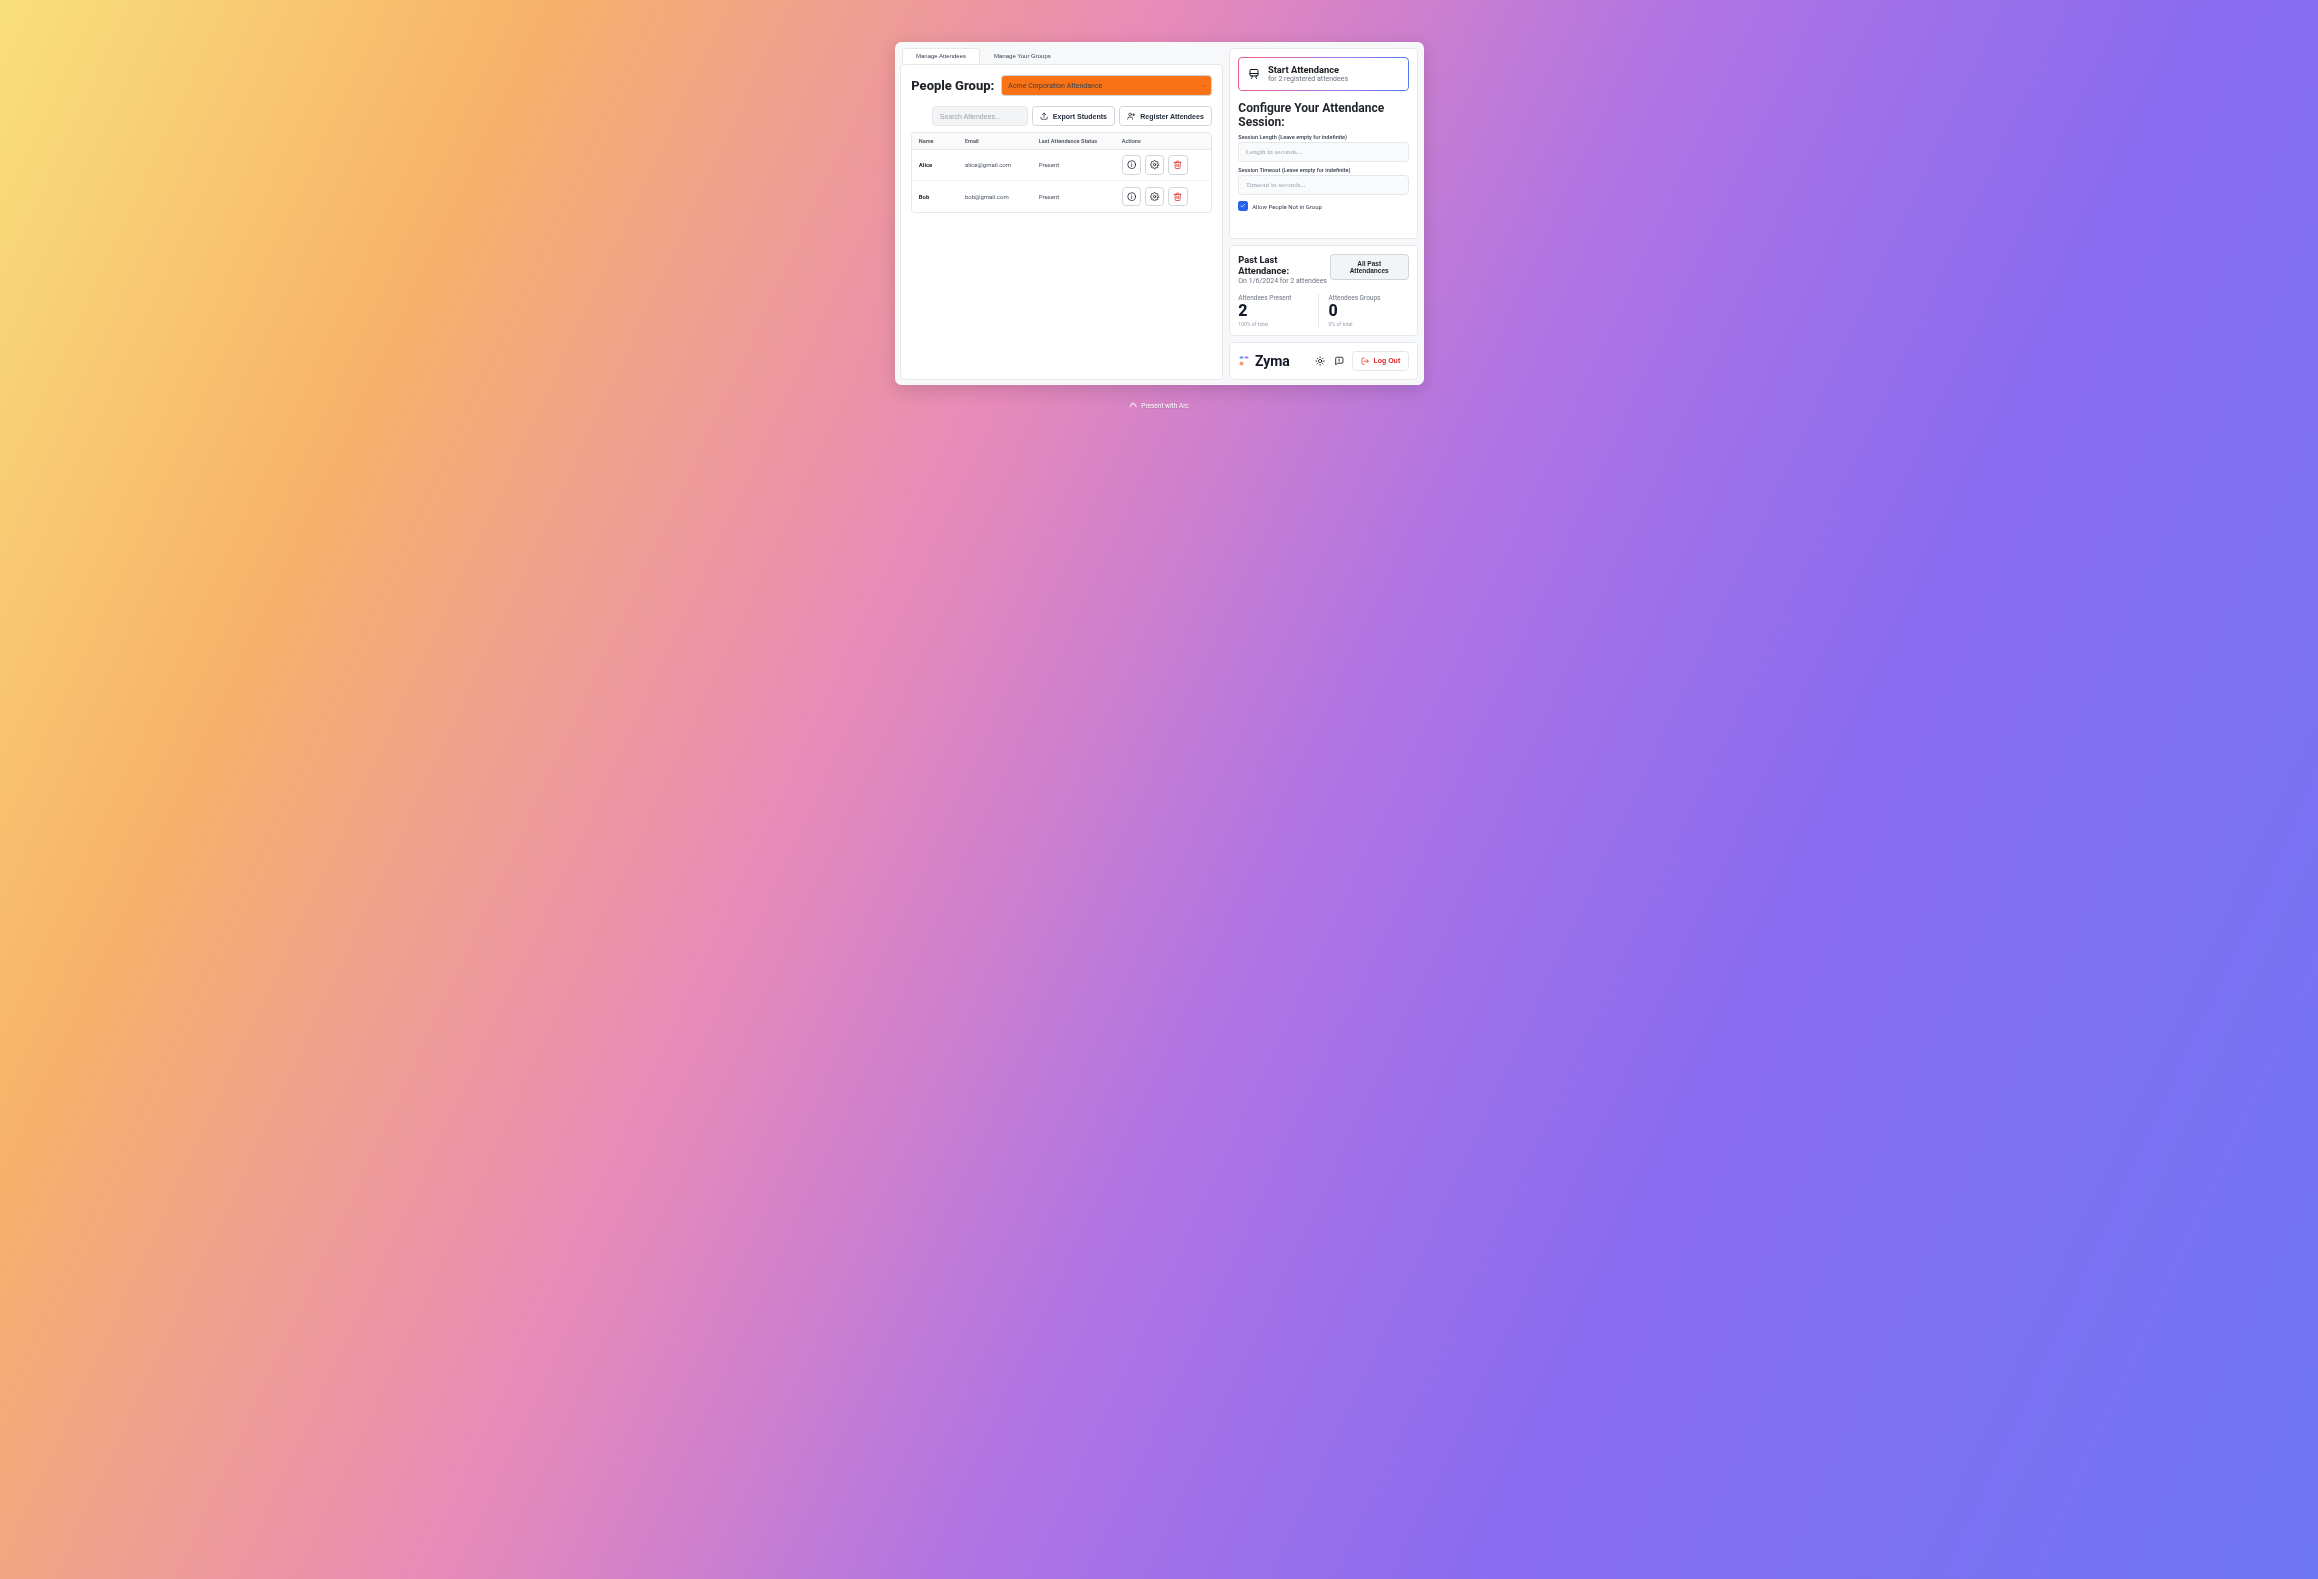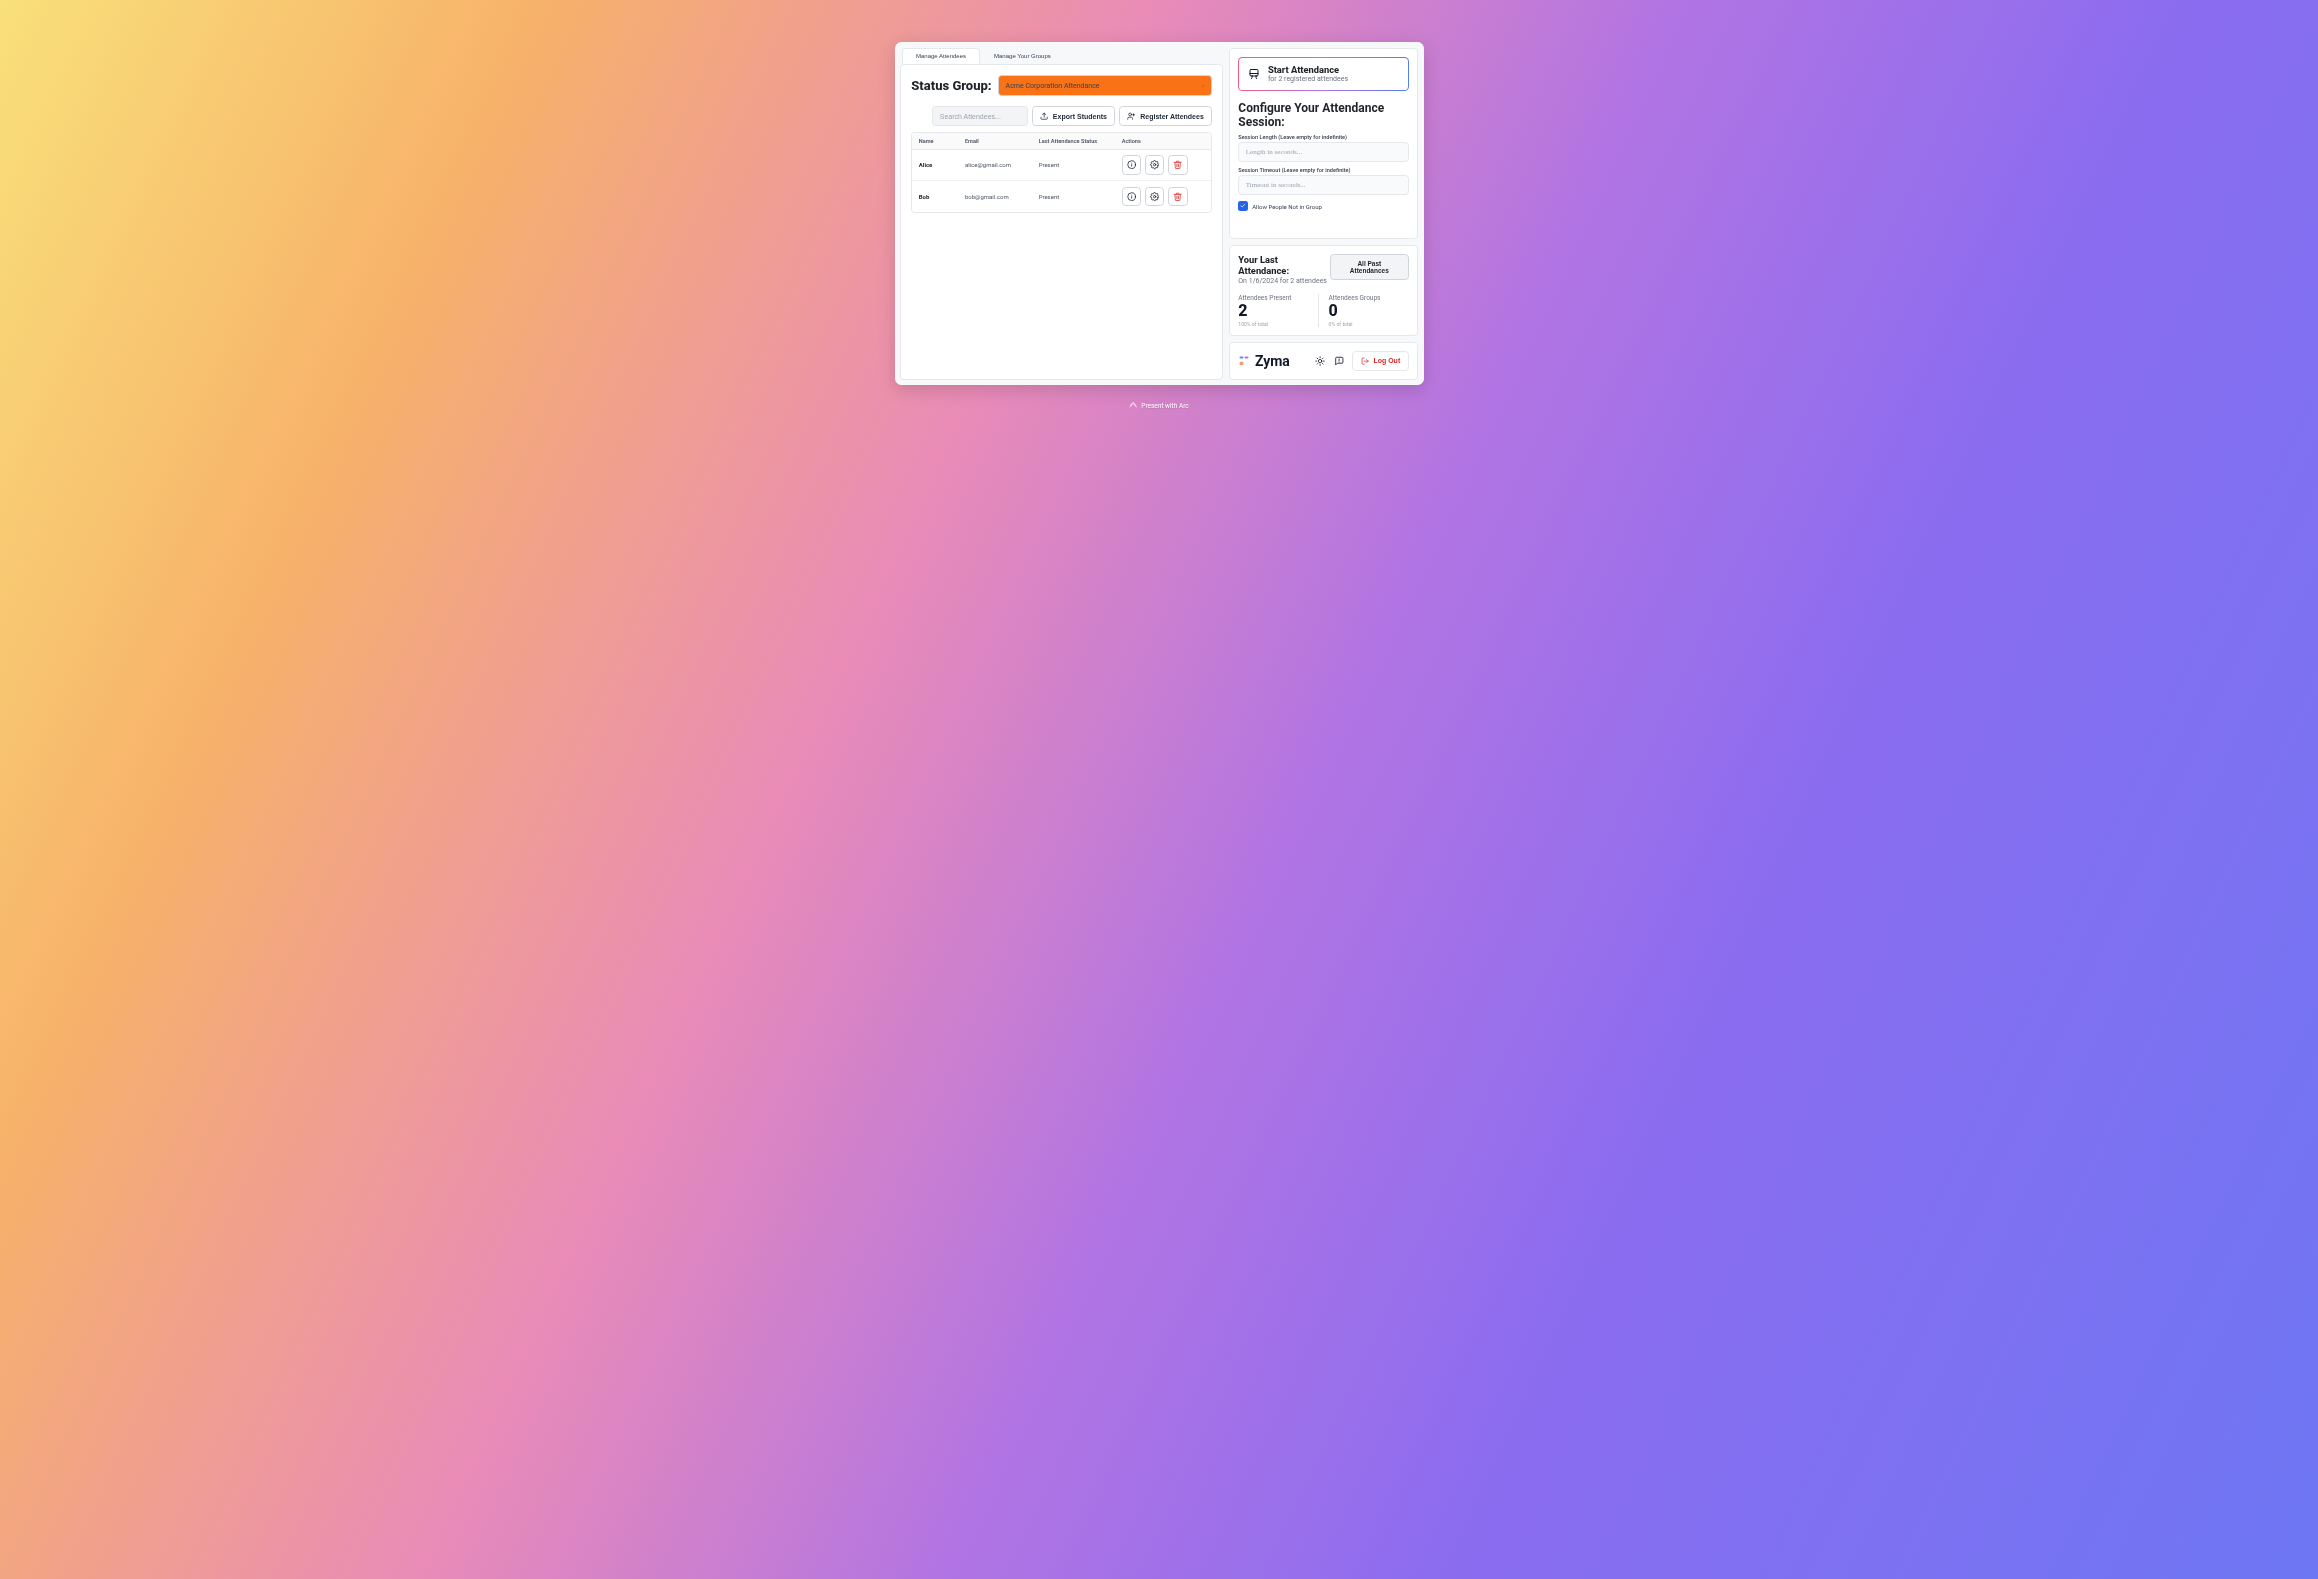--- a/index.html
+++ b/index.html
@@ -275,21 +275,21 @@
 
   <div class="left-panel">
     <div class="tabs">
       <button class="tab active">Manage Attendees</button>
       <button class="tab">Manage Your Groups</button>
     </div>
 
     <div class="panel-body">
 
       <div class="group-row">
-        <h1>Status Group:</h1>
+        <h1>People Group:</h1>
         <div class="group-select">
           <span>Acme Corporation Attendance</span>
           <span class="caret">
             <svg width="4.6" height="4.6" viewBox="0 0 24 24" fill="none" stroke="#374151" stroke-width="2">
                 <polyline points="6 9 12 15 18 9"></polyline>
               </svg>
           </span>
         </div>
       </div>
 
@@ -439,21 +439,21 @@
             </svg>
         </span>
         <span>Allow People Not in Group</span>
       </label>
       <div style="height:19.5px"></div>
     </div>
 
     <div class="card">
       <div class="last-header">
         <div>
-          <h2>Your Last Attendance:</h2>
+          <h2>Past Last Attendance:</h2>
           <div class="sub">On 1/6/2024 for 2 attendees</div>
         </div>
         <button class="chip-btn">All Past Attendances</button>
       </div>
       <div class="stats">
         <div class="stat">
           <div class="label">Attendees Present</div>
           <div class="num">2</div>
           <div class="pct">100% of total</div>
         </div>

